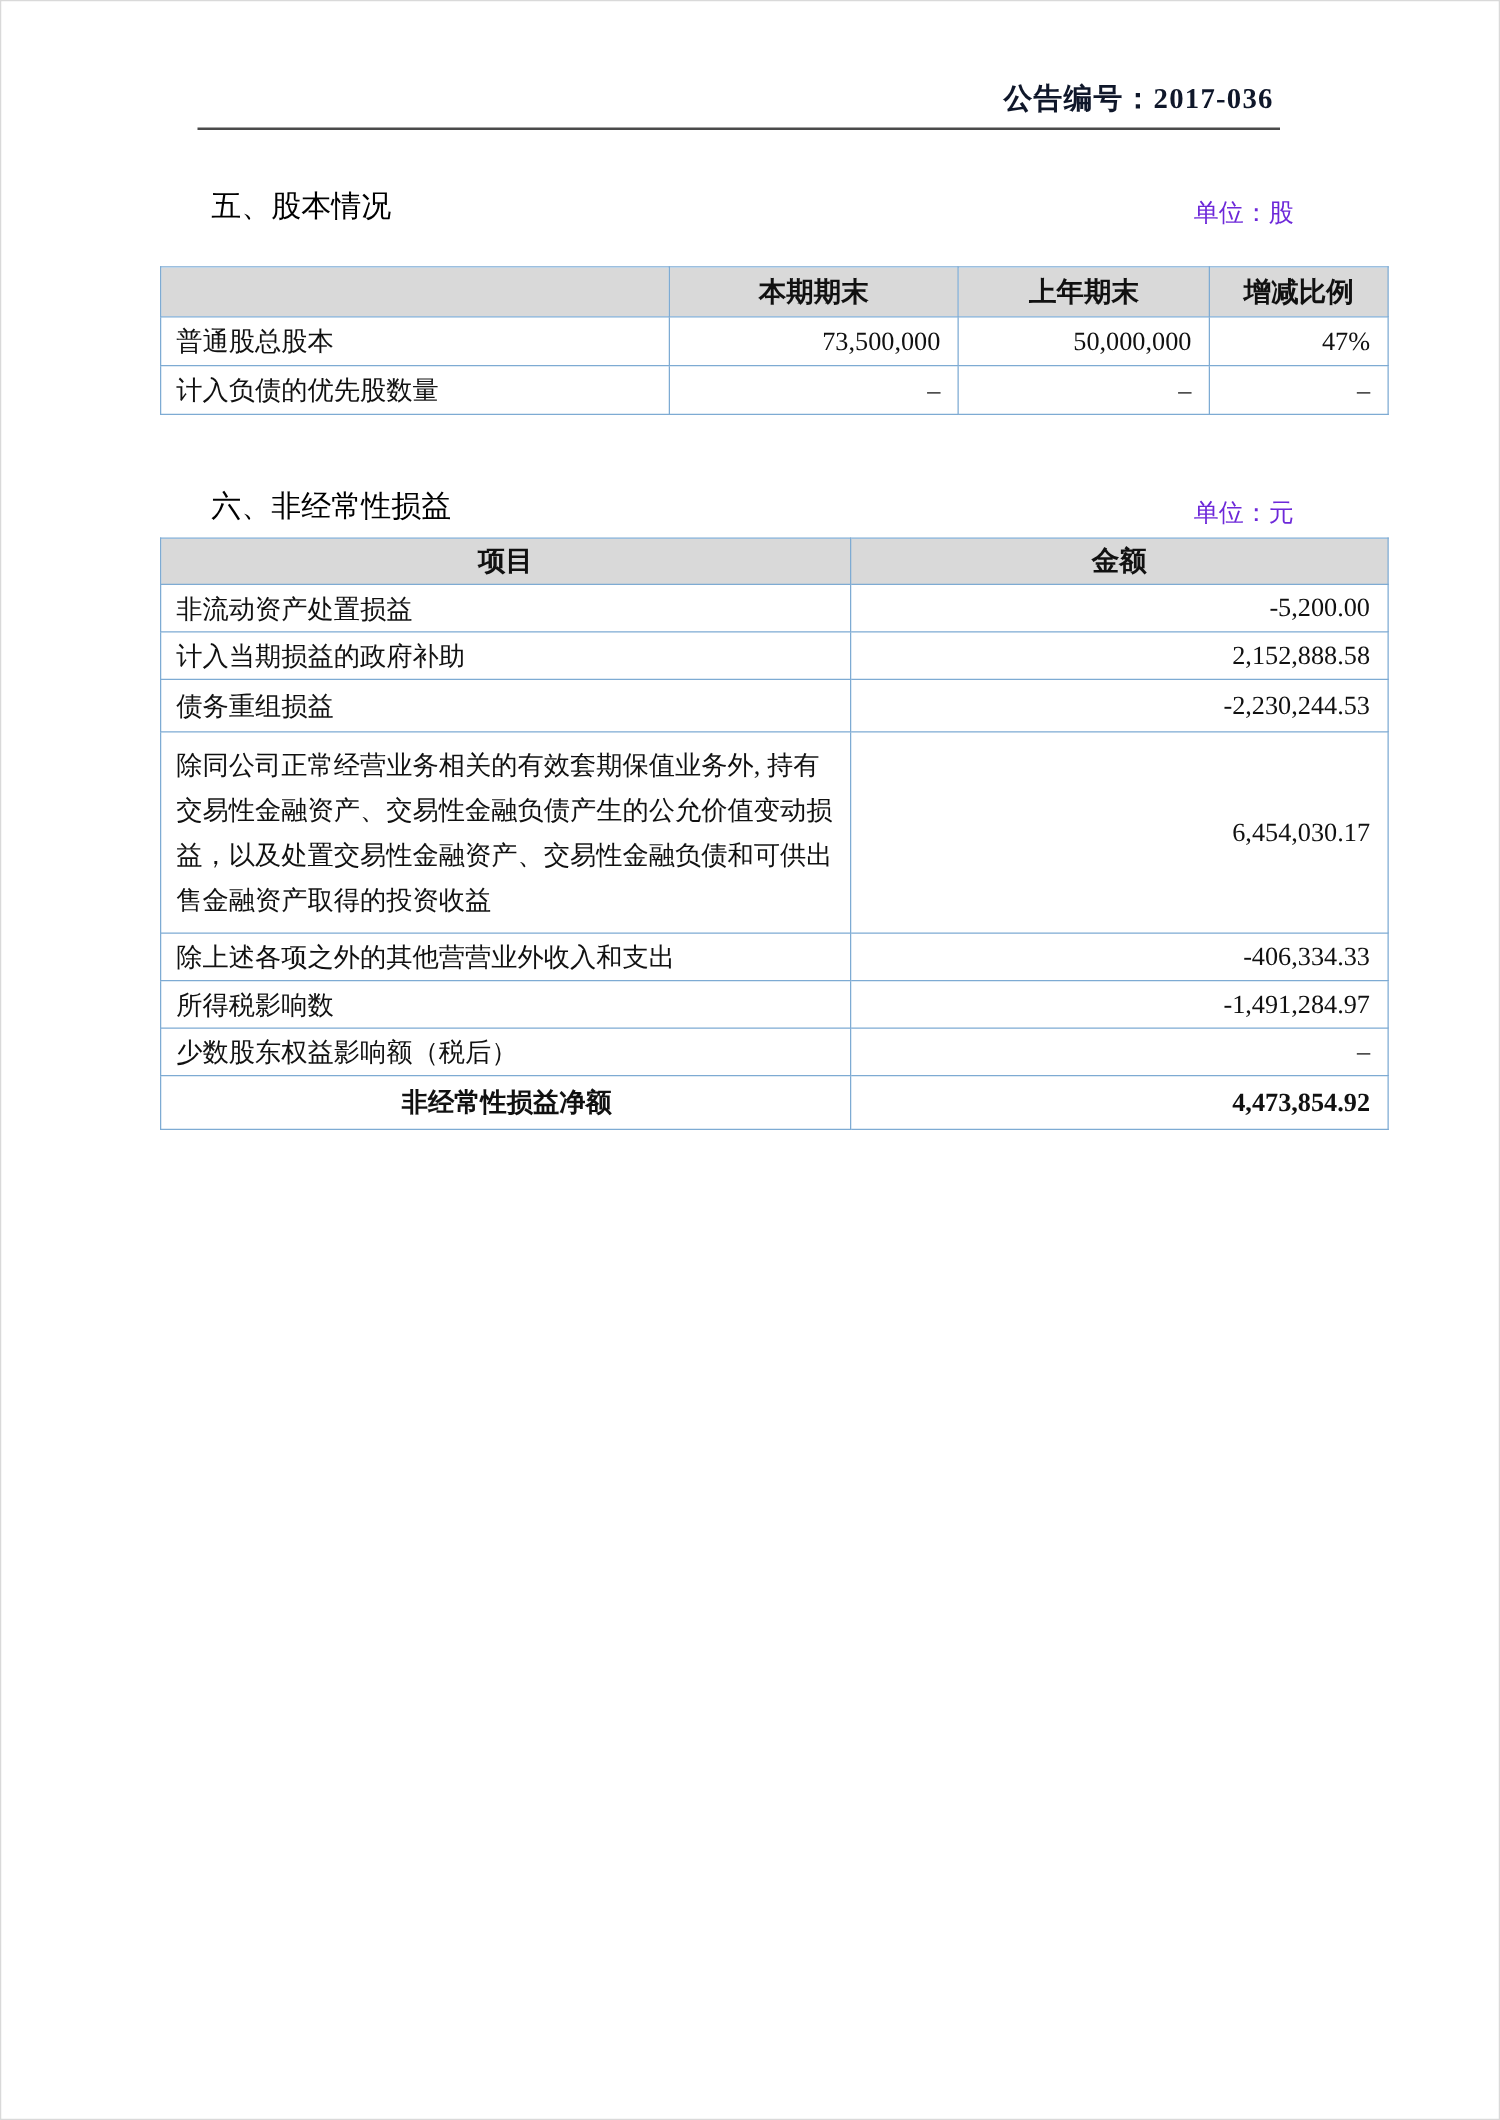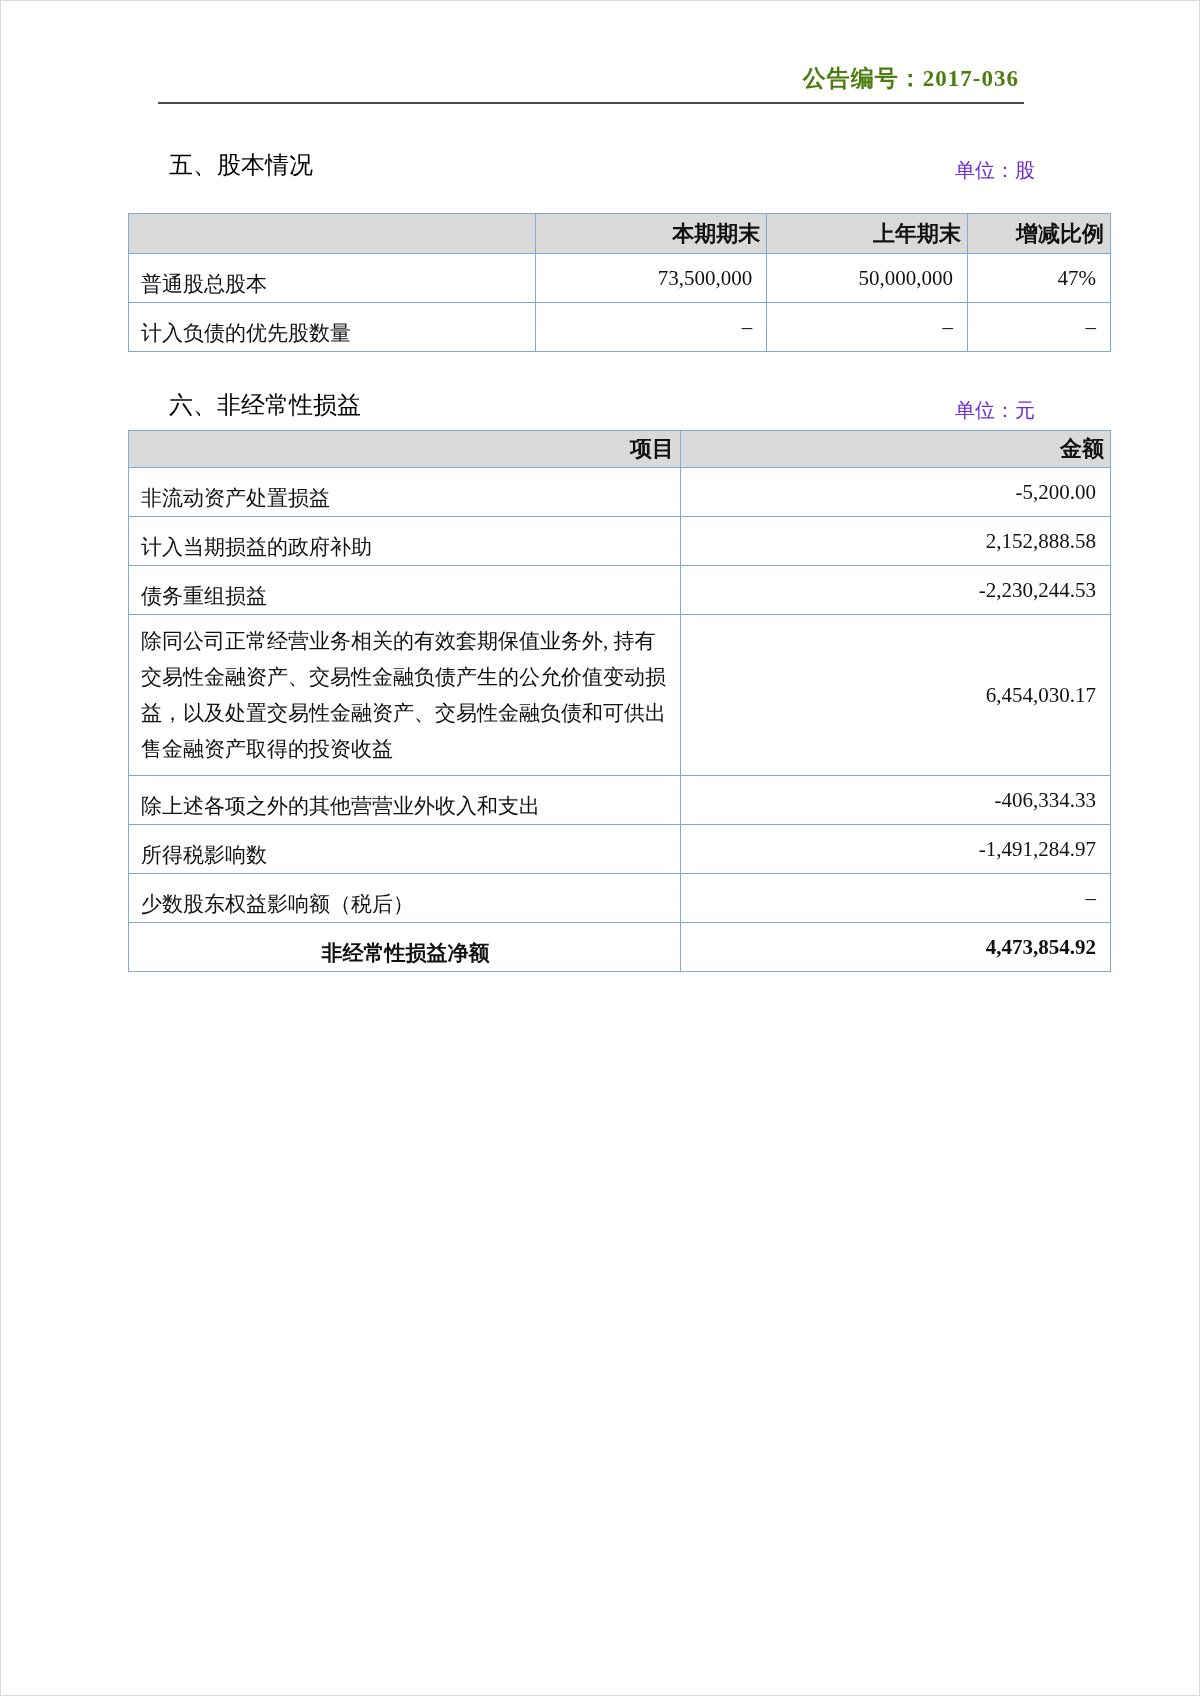--- a/index.html
+++ b/index.html
@@ -3,21 +3,21 @@
 <meta charset="utf-8">
 <style>
   html,body{margin:0;padding:0;background:#ffffff;}
   .page{
     position:relative;width:1200px;height:1696px;box-sizing:border-box;
     background:#ffffff;border:1px solid #d9d9d9;
     font-family:"Liberation Serif",serif;color:#1a1a1a;overflow:hidden;
   }
   .doc-no{
     position:absolute;top:62px;right:180px;
-    font-size:23px;font-weight:600;letter-spacing:1px;color:#4d7c0f;
+    font-size:23px;font-weight:600;letter-spacing:1px;color:#0f172a;
     font-family:"Liberation Serif",serif;
   }
   .header-rule{
     position:absolute;top:101px;left:157px;width:866px;height:2px;background:#4a4a4a;
   }
   .section-title{
     position:absolute;left:168px;
     font-family:"Liberation Sans",sans-serif;font-weight:normal;font-size:24px;color:#000;
   }
   .unit-label{
@@ -26,23 +26,23 @@
   table.doc{
     position:absolute;left:127px;width:983px;
     border-collapse:collapse;table-layout:fixed;
   }
   table.doc td,table.doc th{
     border:1.5px solid #7eabd3;box-sizing:border-box;
     font-size:21px;color:#111;overflow:hidden;
   }
   table.doc th{
     background:#d9d9d9;font-family:Liberation Mono, monospace;
-    font-weight:bold;font-size:22px;text-align:right;padding:0 6px;
+    font-weight:bold;font-size:22px;text-align:center;padding:0 6px;
   }
-  td.lbl{text-align:left;padding:16px 10px 4px 12px;}
+  td.lbl{text-align:left;padding:4px 10px 4px 12px;}
   td.val{text-align:right;padding:4px 14px 4px 10px;font-family:Liberation Serif, serif;}
   td.sum-lbl{
     text-align:center;font-family:"Liberation Sans",sans-serif;font-weight:bold;font-size:22px;
   }
   td.sum-val{font-weight:bold;}
   td.wrap{line-height:36px;padding-top:8px;padding-bottom:8px;}
 </style>
 </head>
 <body>
 

